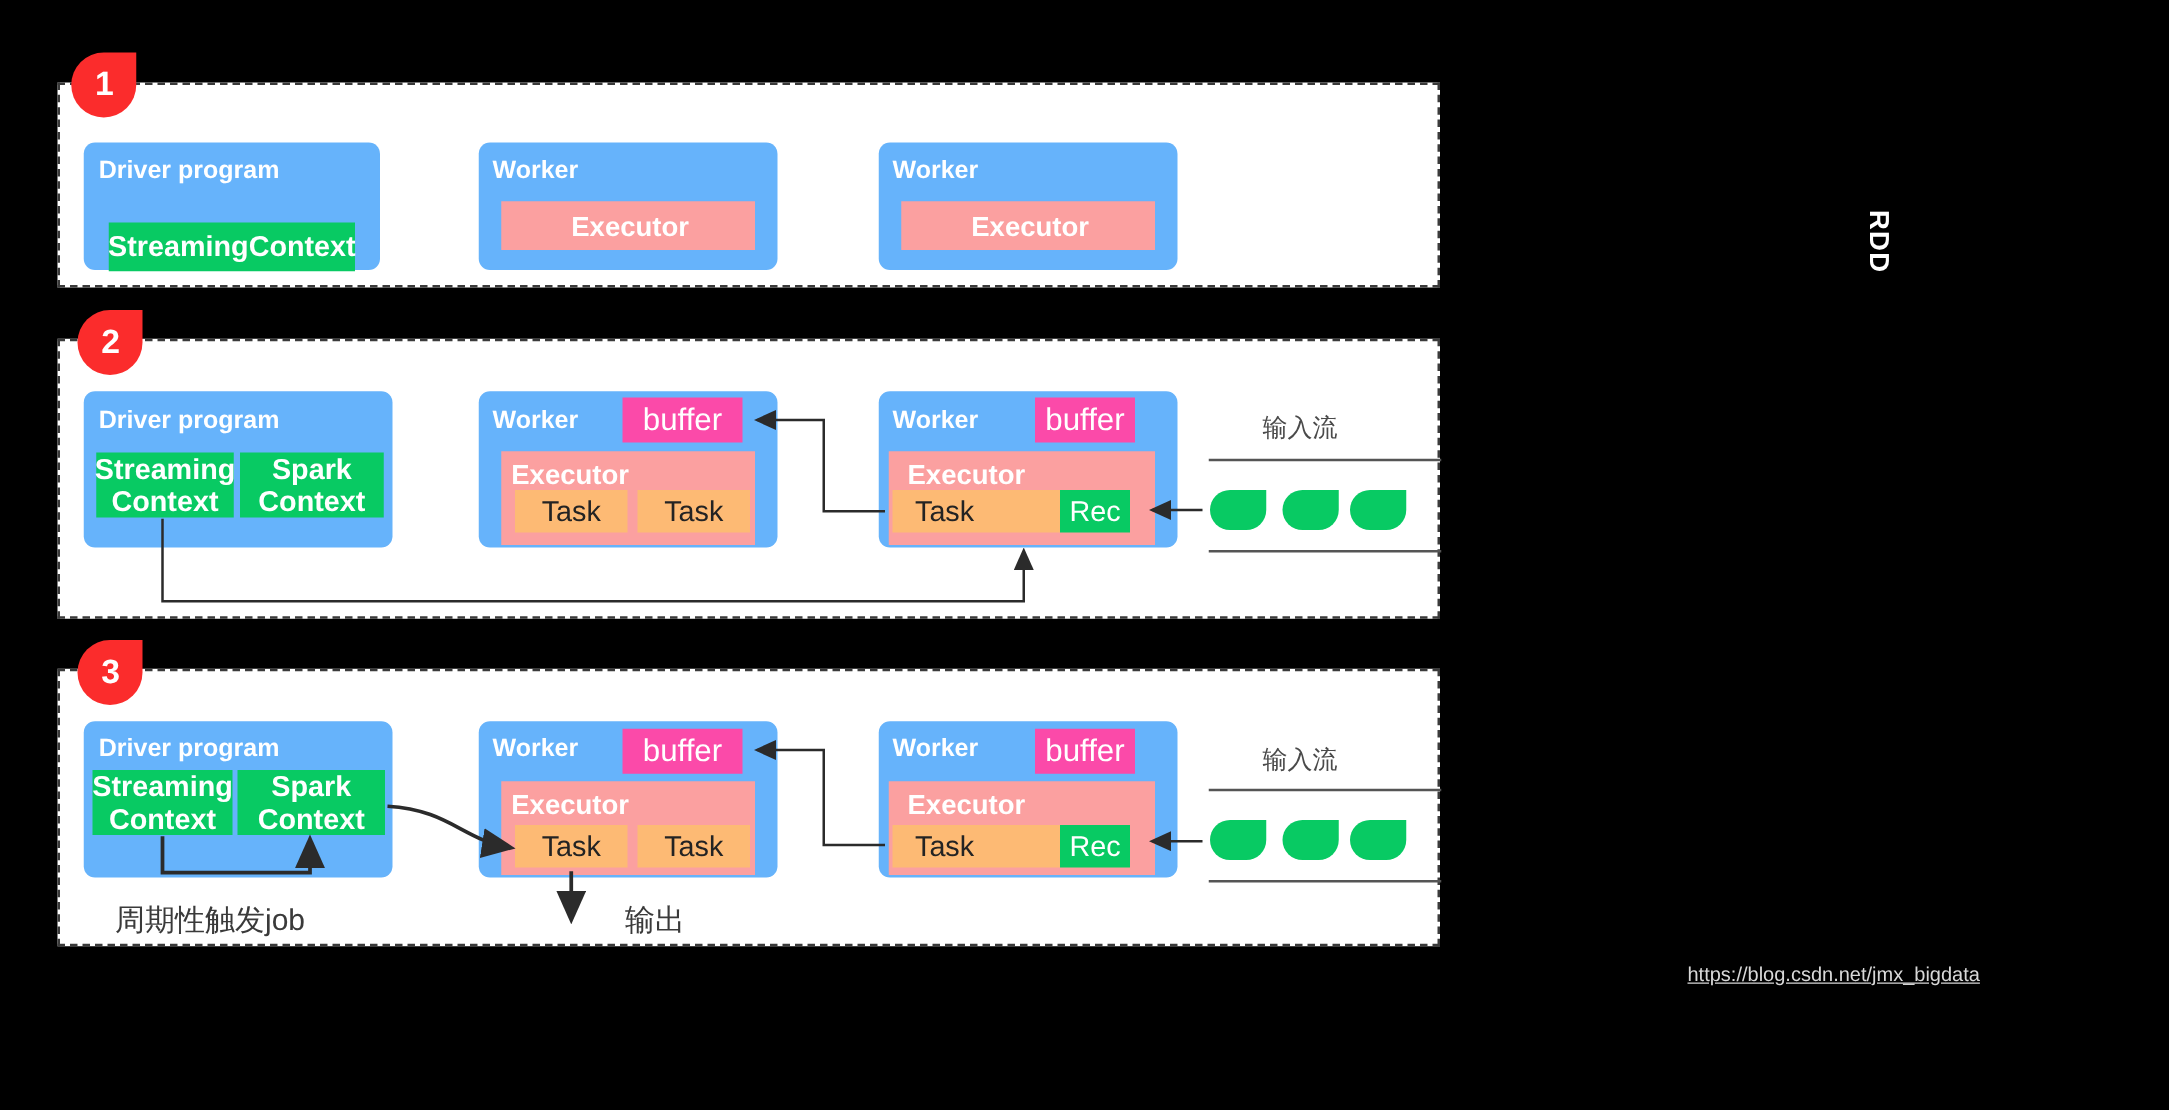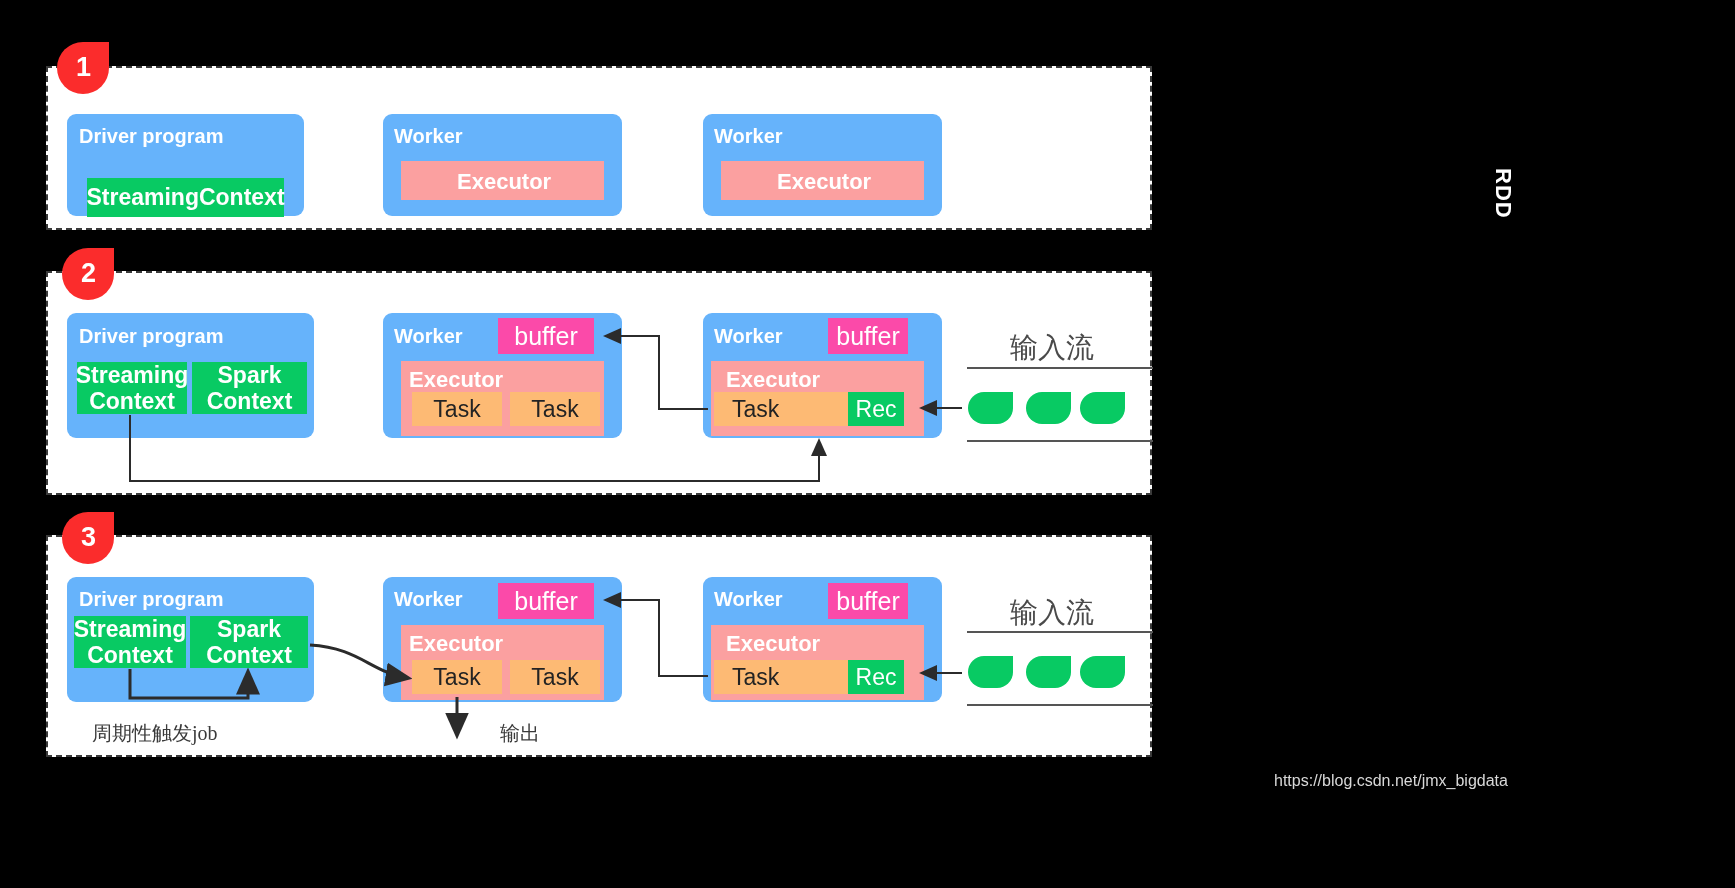--- a/index.html
+++ b/index.html
@@ -94,40 +94,40 @@
     font-size: 25px;
     display: flex; align-items: center; justify-content: center;
     font-family: "Liberation Sans", sans-serif;
     z-index: 6;
   }
 
   
   .stream-label {
     position: absolute;
     color: #4a4a4a;
-    font-size: 28px;
+    font-size: 20px;
     font-family: "Liberation Sans", "DejaVu Sans", sans-serif;
     white-space: nowrap;
   }
   .stream-line {
     position: absolute;
     height: 2px;
     background: #555555;
   }
   .leaf {
     position: absolute;
     background: #08ca63;
     border-radius: 26px 0px 26px 26px;
   }
 
   .cn-label {
     position: absolute;
     color: #3a3a3a;
-    font-size: 20px;
-    font-family: Liberation Serif, serif;
+    font-size: 24px;
+    font-family: Liberation Sans, sans-serif;
     white-space: nowrap;
   }
 
   .rdd-label {
     position: absolute;
     color: #ffffff;
     font-size: 22px;
     font-weight: bold;
     font-family: "Liberation Sans", sans-serif;
     writing-mode: vertical-rl;
@@ -247,21 +247,21 @@
   <div class="stream-line" style="left:967px; top:704px; width:186px;"></div>
   <div class="leaf" style="left:968px; top:656px; width:45px; height:32px;"></div>
   <div class="leaf" style="left:1026px; top:656px; width:45px; height:32px;"></div>
   <div class="leaf" style="left:1080px; top:656px; width:45px; height:32px;"></div>
 
   <div class="cn-label" style="left:92px; top:720px;">周期性触发job</div>
   <div class="cn-label" style="left:500px; top:720px;">输出</div>
 
   <div class="rdd-label" style="left:1490px; top:168px;">RDD</div>
 
-  <div class="watermark" style="left:1274px; top:772px;">https://blog.csdn.net/jmx_bigdata</div>
+  <div class="watermark" style="left:1350px; top:772px;text-decoration:underline;">https://blog.csdn.net/jmx_bigdata</div>
 
   <svg class="overlay" viewBox="0 0 1735 888">
     <defs>
       <marker id="ah" markerWidth="9" markerHeight="9" refX="7.5" refY="4" orient="auto">
         <path d="M0,0 L9,4 L0,8 z" fill="#2b2b2b"></path>
       </marker>
     </defs>
 
     <path d="M 708,409 L 659,409 L 659,336 L 606,336" fill="none" stroke="#2b2b2b" stroke-width="2" marker-end="url(#ah)"></path>
 

